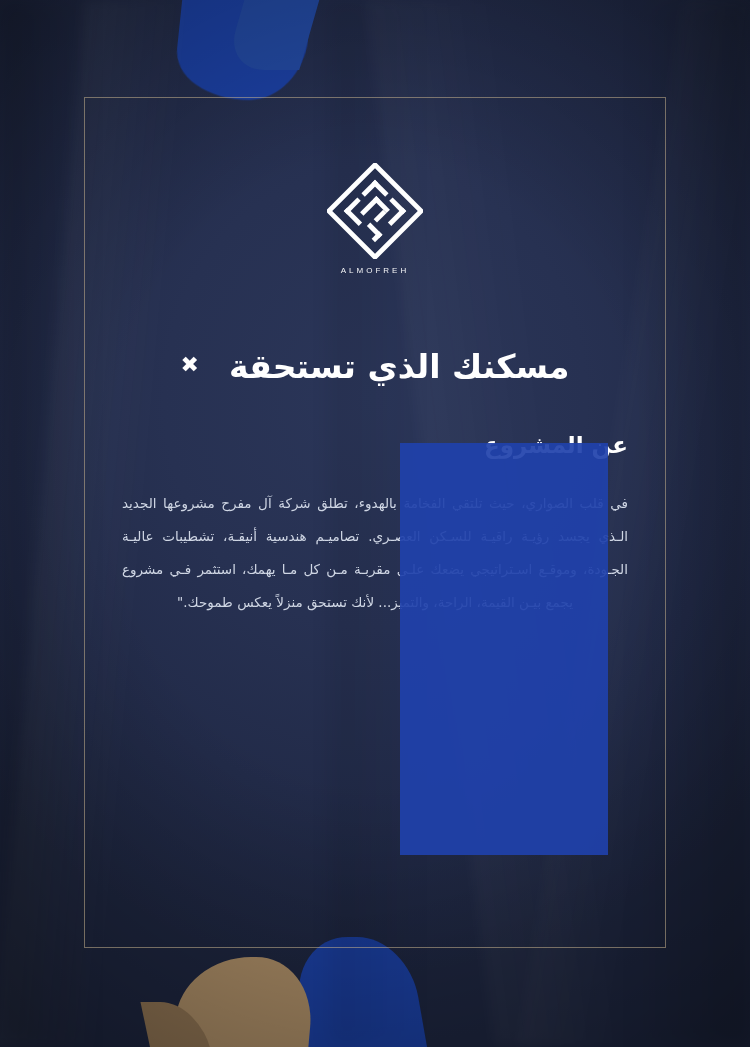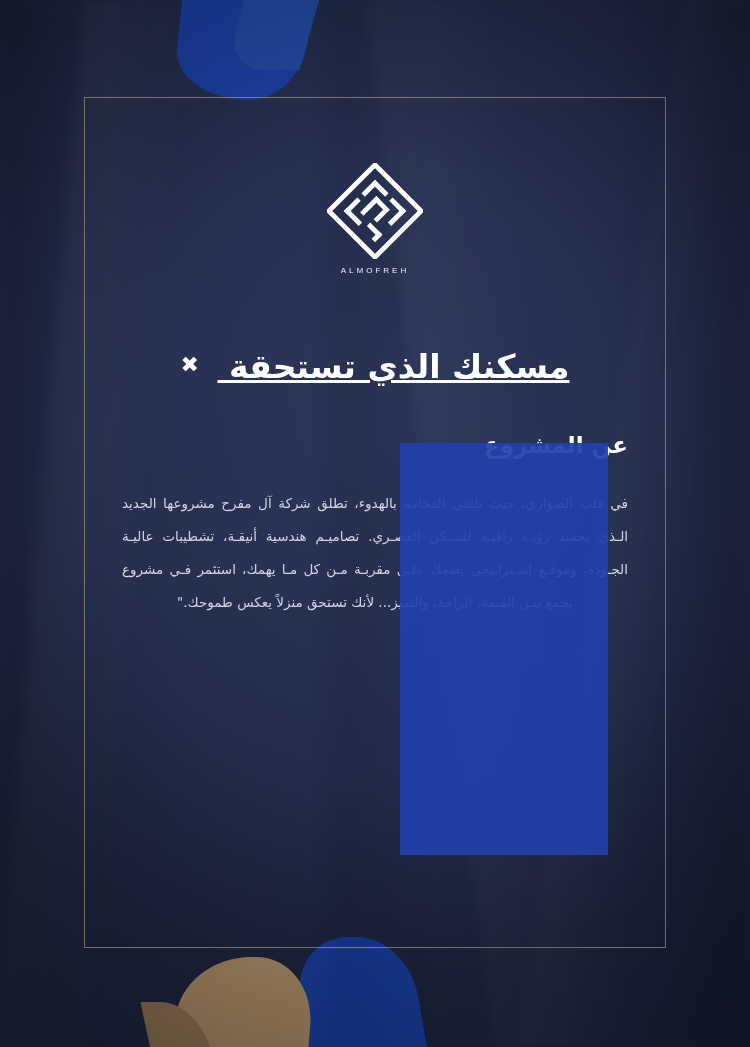--- a/index.html
+++ b/index.html
@@ -155,21 +155,20 @@
     position: absolute;
     left: 0;
     right: 0;
     top: 250px;
     text-align: center;
     color: #ffffff;
     font-size: 33px;
     font-weight: bold;
     letter-spacing: 0.5px;
     font-family: "DejaVu Sans", sans-serif;
-    text-decoration: underline;
   }
   .headline .star {
     display: inline-block;
     margin-right: 18px;
     font-size: 22px;
     vertical-align: 6px;
     color: #ffffff;
   }
 
   .section-title {

